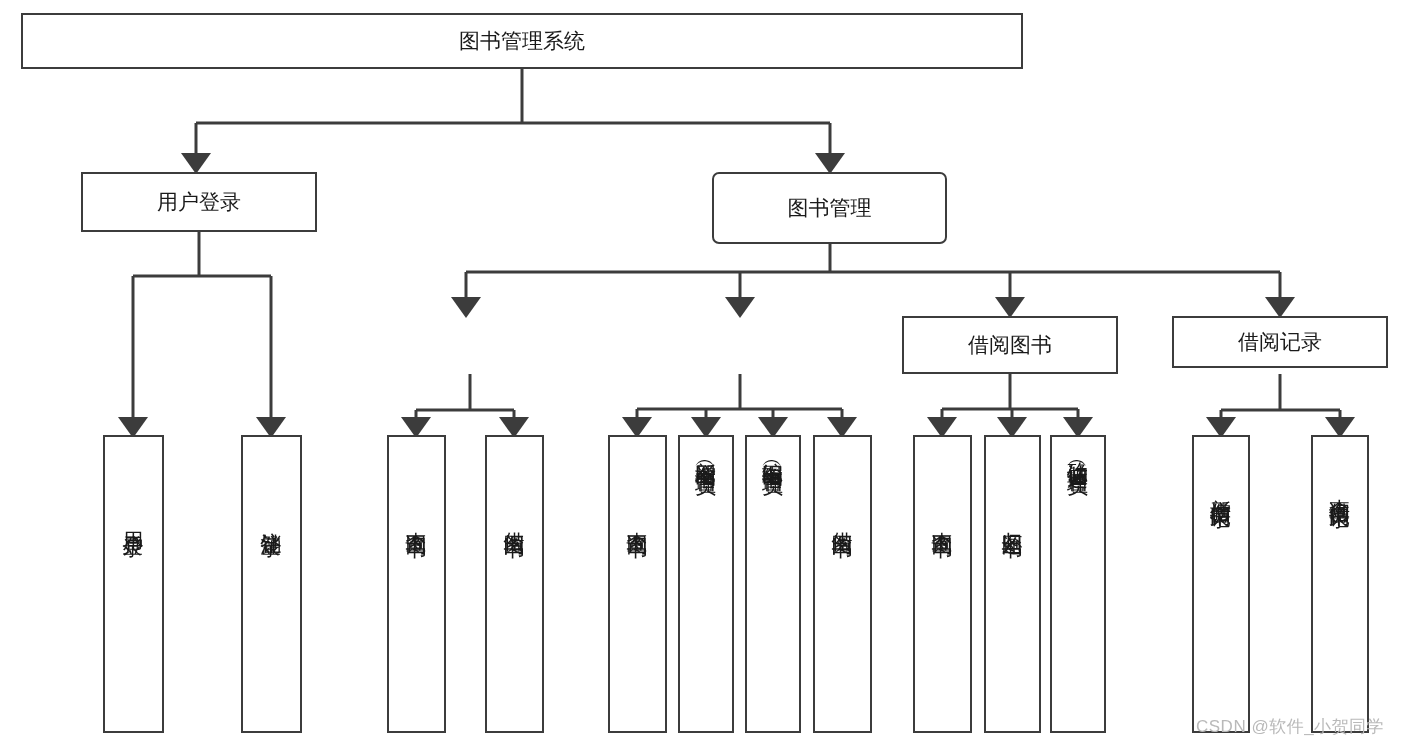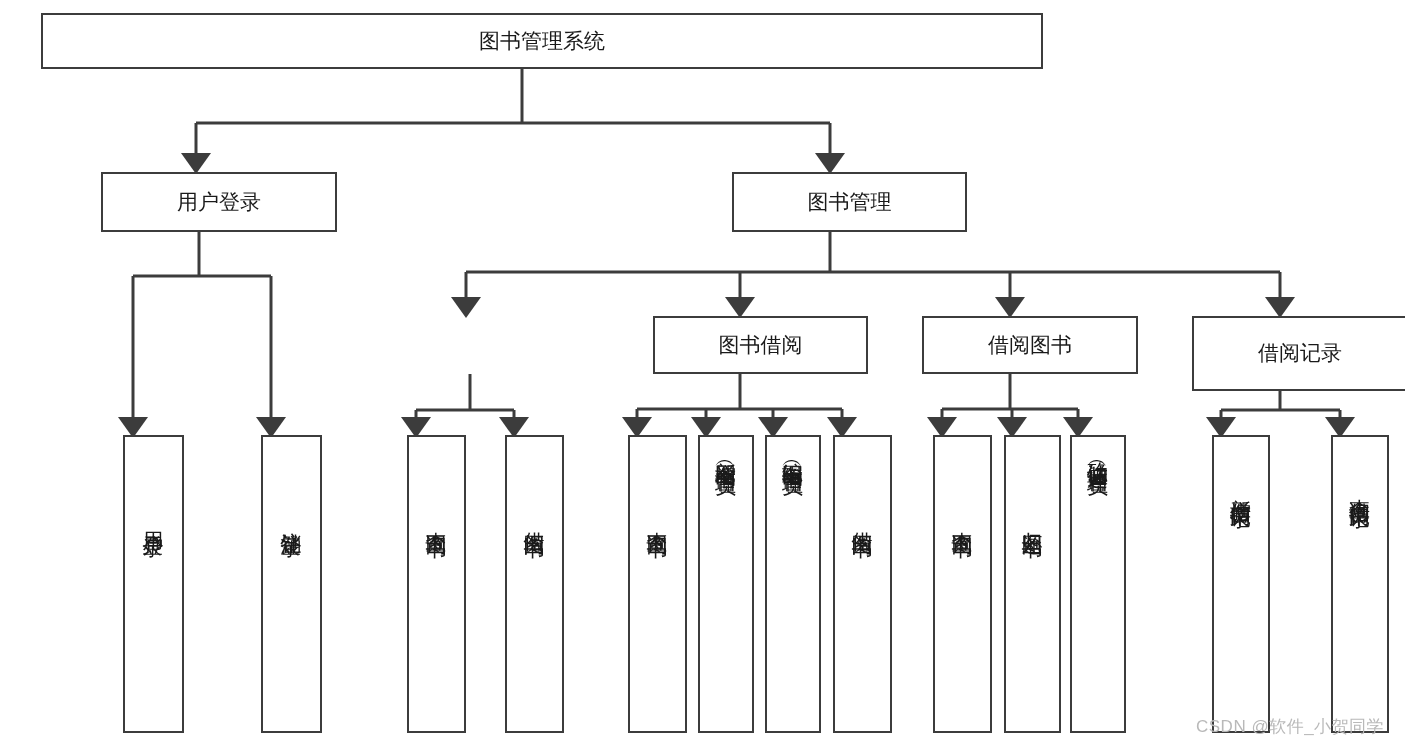--- a/index.html
+++ b/index.html
@@ -27,21 +27,20 @@
   }
   .node {
     position: absolute;
     box-sizing: border-box;
     background: #ffffff;
     border: 2px solid #3c3c3c;
     display: flex;
     align-items: center;
     justify-content: center;
     color: #1a1a1a;
-    margin-left: 20px;
   }
   .node .label {
     text-align: center;
     line-height: 1.18;
     white-space: nowrap;
   }
   .node.horiz .label {
     font-size: 21px;
   }
   .node.root .label {
@@ -122,31 +121,28 @@
     </g>
   </svg>
 
   <div class="node root horiz" style="left:21px; top:13px; width:1002px; height:56px;">
     <span class="label">图书管理系统</span>
   </div>
 
   <div class="node horiz" style="left:81px; top:172px; width:236px; height:60px;">
     <span class="label">用户登录</span>
   </div>
-  <div class="node horiz" style="left:712px; top:172px; width:235px; height:60px;">
+  <div class="node horiz" style="left:712px; top:172px; width:235px; height:72px;border-radius:7px;">
     <span class="label">图书管理</span>
   </div>
 
-  <div class="node horiz" style="left:633px; top:316px; width:215px; height:58px;">
-    <span class="label">图书借阅</span>
-  </div>
   <div class="node horiz" style="left:902px; top:316px; width:216px; height:58px;">
     <span class="label">借阅图书</span>
   </div>
-  <div class="node horiz" style="left:1172px; top:316px; width:216px; height:75px;">
+  <div class="node horiz" style="left:1172px; top:316px; width:216px; height:52px;">
     <span class="label">借阅记录</span>
   </div>
 
   <div class="node vert" style="left:103px; top:435px; width:61px; height:298px;">
     <span class="label" style="margin-top:78px;">用户登录</span>
   </div>
   <div class="node vert" style="left:241px; top:435px; width:61px; height:298px;">
     <span class="label" style="margin-top:78px;">注销登录</span>
   </div>
 

